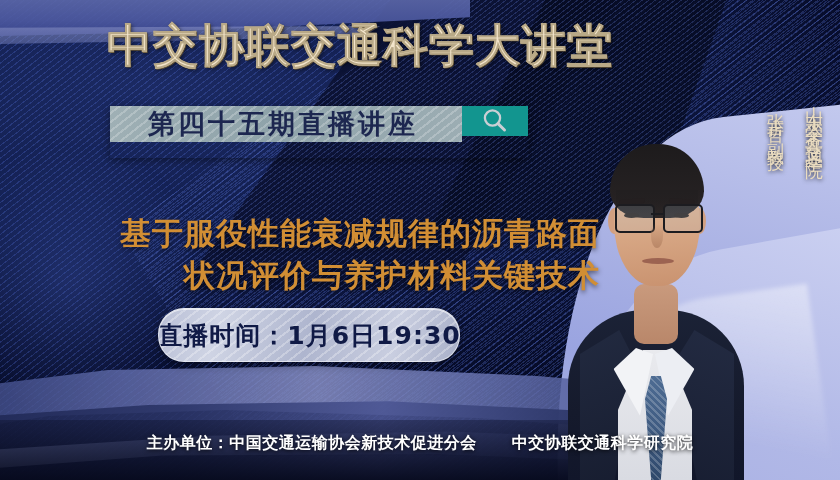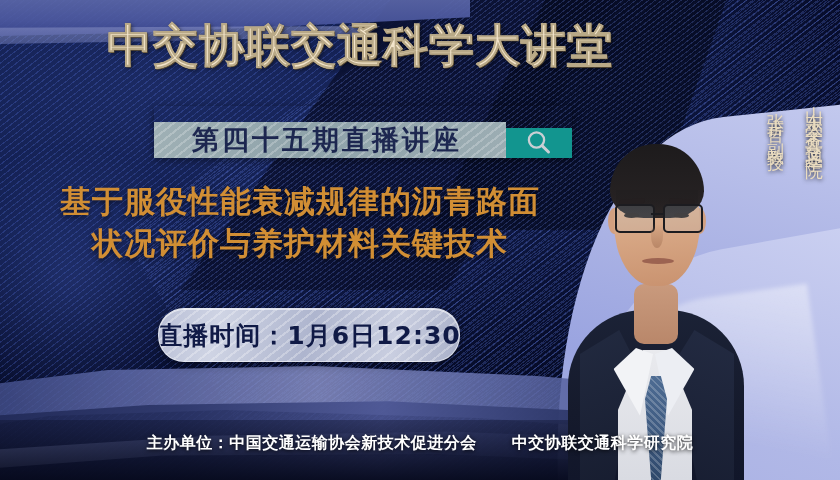--- a/index.html
+++ b/index.html
@@ -128,23 +128,22 @@
       0 0 1px #6b5a3a,
       1px 1px 0 #5c4d33,
       2px 2px 4px rgba(0,0,0,.55);
     white-space:nowrap;
     -webkit-text-stroke:.6px #b9a987;
   }
 
   
   .searchbar{
     position:absolute;left:110px;top:106px;width:418px;height:52px;
-    display:flex;align-items:flex-end;
+    display:flex;align-items:flex-start;
     box-shadow:0 2px 8px rgba(0,0,0,.45);
-    margin-left:44px;
   }
   .searchbar-field{
     flex:1;position:relative;
     background:linear-gradient(100deg,#9fb0b5 0%,#8fa3aa 45%,#9cadb3 100%);
     display:flex;align-items:center;justify-content:center;
     overflow:hidden;
   }
   .searchbar-field::after{
     content:"";position:absolute;inset:0;
     background-image:repeating-linear-gradient(
@@ -160,22 +159,22 @@
     padding-right:6px;
   }
   .search-btn{
     width:66px;background:#12958f;
     display:flex;align-items:center;justify-content:center;
   }
   .search-btn svg{display:block;}
 
   
   .lecture-title{
-    position:absolute;left:0;top:180px;width:600px;
-    text-align:center;
+    position:absolute;left:0;top:212px;width:600px;
+    text-align:right;
     font-family:"DejaVu Sans","Liberation Sans",sans-serif;
     font-size:31px;font-weight:bold;line-height:1.36;
     color:#D18E34;
     letter-spacing:1px;
     text-shadow:0 2px 5px rgba(0,0,0,.6);
   }
   .lecture-title .l2{display:block;}
 
   
   .time-pill{
@@ -353,21 +352,21 @@
       </span>
     </div>
   </div>
 
   <div class="lecture-title">
     <span class="l1">基于服役性能衰减规律的沥青路面</span>
     <span class="l2">状况评价与养护材料关键技术</span>
   </div>
 
   <div class="time-pill">
-    <span class="time-pill-text">直播时间：1月6日12:30</span>
+    <span class="time-pill-text">直播时间：1月6日19:30</span>
   </div>
 
   <div class="portrait">
     <div class="ph-shoulders"></div>
     <div class="ph-lapelL"></div>
     <div class="ph-lapelR"></div>
     <div class="ph-shirt"></div>
     <div class="ph-collarL"></div>
     <div class="ph-collarR"></div>
     <div class="ph-tie"></div>

